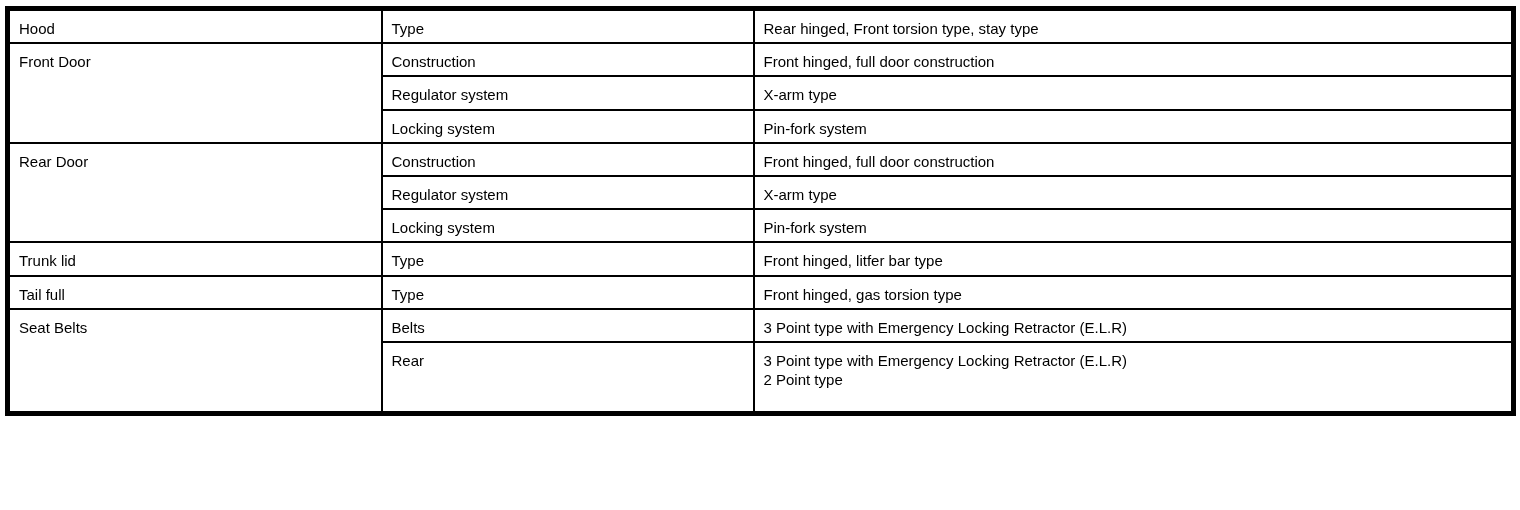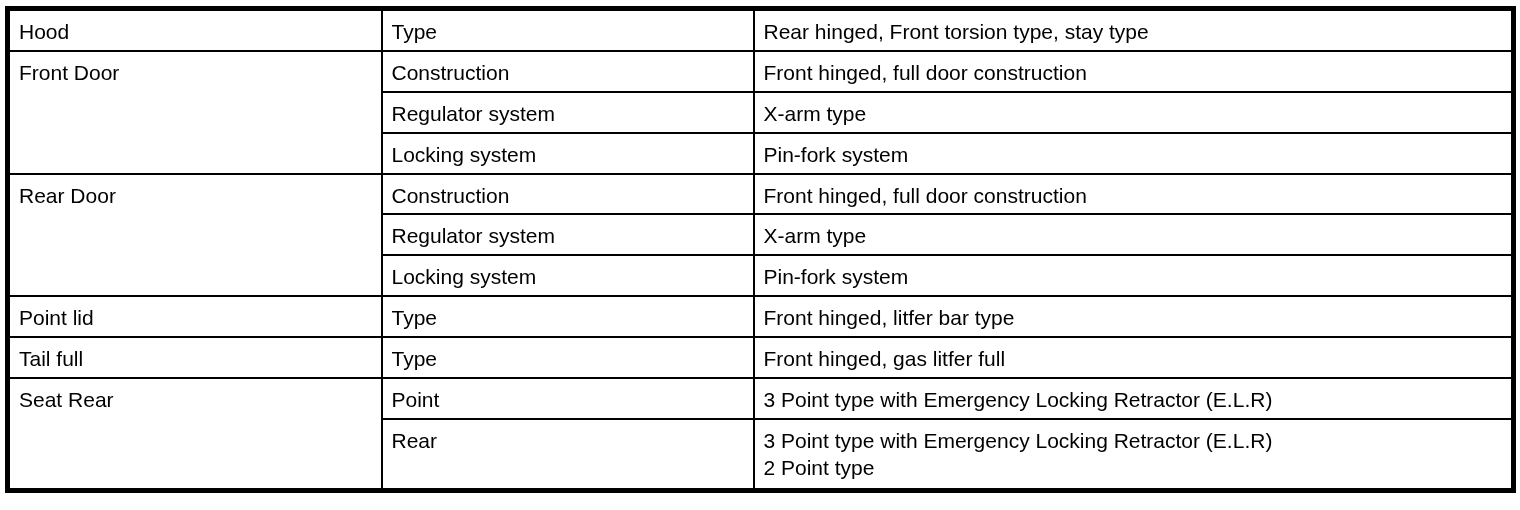--- a/index.html
+++ b/index.html
@@ -18,21 +18,21 @@
     border-collapse: collapse;
     table-layout: fixed;
     width: 1506px;
     border: 5px solid #000000;
     background: #ffffff;
   }
   table.spec-table td {
     border: 2px solid #000000;
     vertical-align: top;
     padding: 8px 6px 4px 9px;
-    font-size: 21px;
+    font-size: 15px;
     line-height: 1.28;
     color: #000000;
     overflow: hidden;
   }
   tr.row { height: 29px; }
   tr.row-tall { height: 72px; margin-top: 24px; }
   td.value-cell { white-space: pre-line; }
 </style>
 </head>
 <body>
@@ -74,34 +74,34 @@
       <tr class="row">
         <td>Regulator system</td>
         <td class="value-cell">X-arm type</td>
       </tr>
       <tr class="row">
         <td>Locking system</td>
         <td class="value-cell">Pin-fork system</td>
       </tr>
 
       <tr class="row">
-        <td>Point lid</td>
+        <td>Trunk lid</td>
         <td>Type</td>
         <td class="value-cell">Front hinged, litfer bar type</td>
       </tr>
 
       <tr class="row">
         <td>Tail full</td>
         <td>Type</td>
-        <td class="value-cell">Front hinged, gas litfer full</td>
+        <td class="value-cell">Front hinged, gas torsion type</td>
       </tr>
 
       <tr class="row">
-        <td rowspan="2">Seat Rear</td>
-        <td>Point</td>
+        <td rowspan="2">Seat Belts</td>
+        <td>Belts</td>
         <td class="value-cell">3 Point type with Emergency Locking Retractor (E.L.R)</td>
       </tr>
       <tr class="row-tall">
         <td>Rear</td>
         <td class="value-cell">3 Point type with Emergency Locking Retractor (E.L.R)
 2 Point type</td>
       </tr>
     </tbody>
   </table>
 </div>

